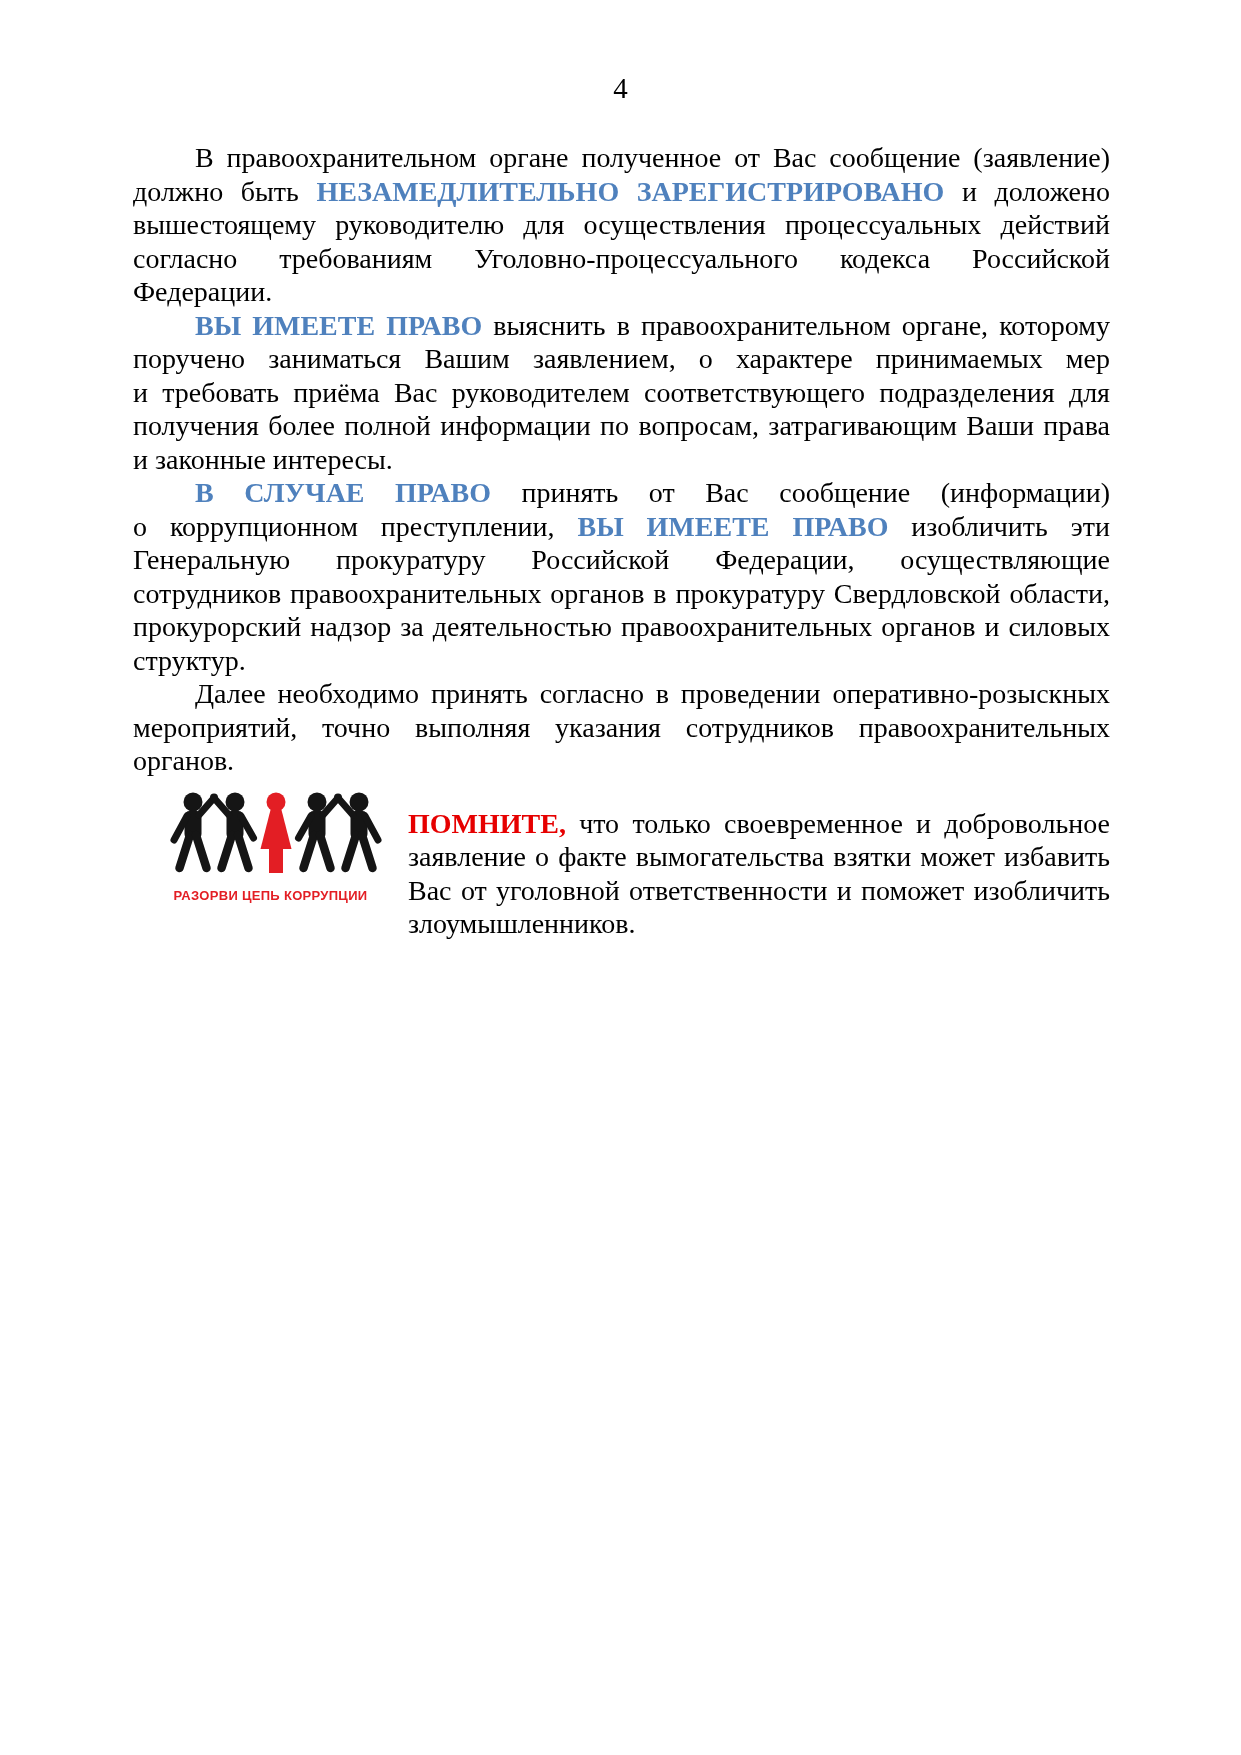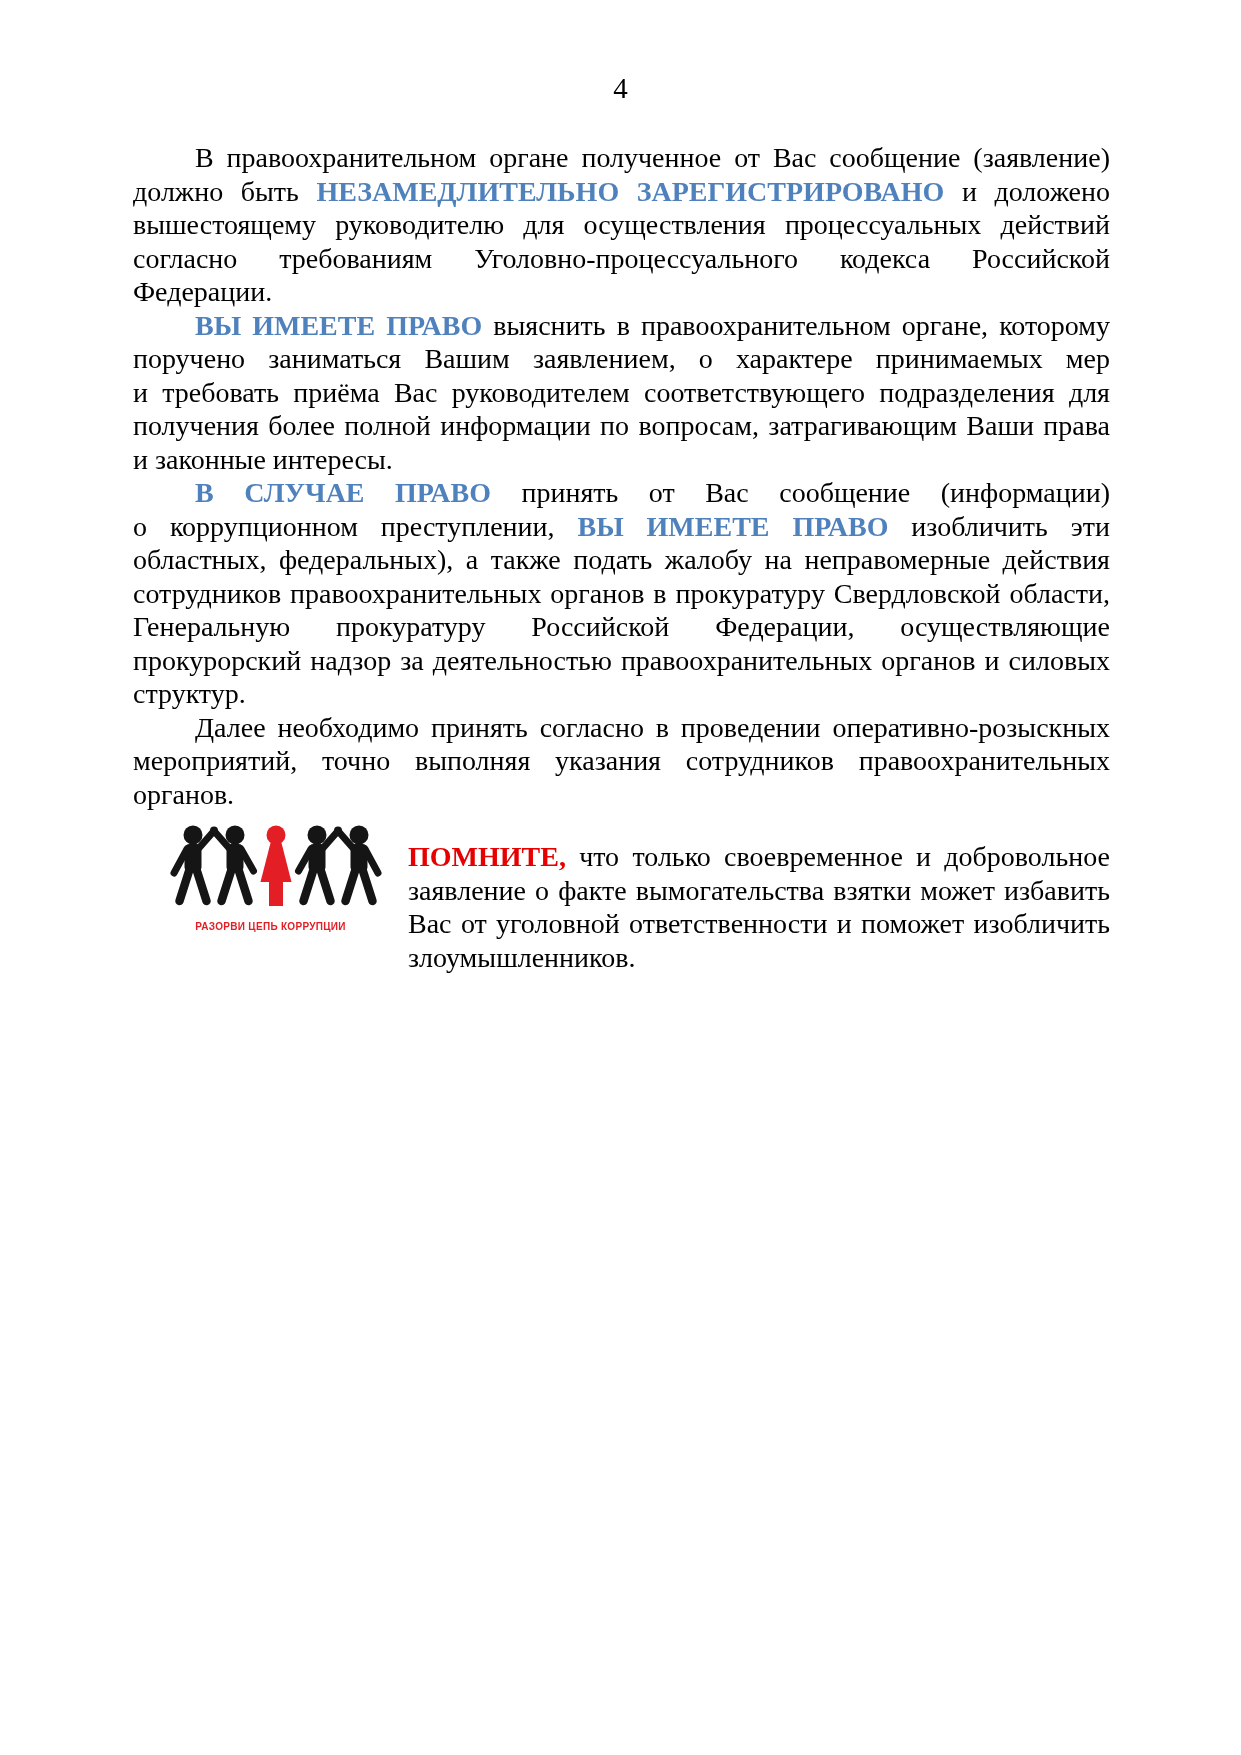--- a/index.html
+++ b/index.html
@@ -59,21 +59,21 @@
   }
   .fg-black{ fill:var(--figure-black); }
   .fg-red{ fill:var(--figure-red); }
   .limb{ stroke:var(--figure-black); stroke-linecap:round; fill:none; }
   .leg{ stroke-width:8.5; }
   .arm{ stroke-width:7; }
   .figure-caption{
     margin-top:5px;
     font-family:"Liberation Sans","DejaVu Sans",sans-serif;
     font-weight:bold;
-    font-size:10px;
+    font-size:13px;
     letter-spacing:0.3px;
     color:var(--caption-red);
     white-space:nowrap;
   }
   .remember-col{
     width:702px;
     margin-top:28px;
   }
 </style>
 </head>
@@ -97,23 +97,22 @@
       <div class="ln first"><span class="hl">ВЫ ИМЕЕТЕ ПРАВО</span> <span>выяснить в правоохранительном органе, которому</span></div>
       <div class="ln">поручено заниматься Вашим заявлением, о характере принимаемых мер</div>
       <div class="ln">и требовать приёма Вас руководителем соответствующего подразделения для</div>
       <div class="ln">получения более полной информации по вопросам, затрагивающим Ваши права</div>
       <div class="ln last">и законные интересы.</div>
     </div>
 
     <div class="para">
       <div class="ln first"><span class="hl">В СЛУЧАЕ ПРАВО</span> <span>принять от Вас сообщение (информации)</span></div>
       <div class="ln"><span>о коррупционном преступлении,</span> <span class="hl">ВЫ ИМЕЕТЕ ПРАВО</span> <span>изобличить эти</span></div>
-      <div class="ln">областных, федеральных), а также подать жалобу на неправомерные действия</div>
+      <div class="ln">Генеральную прокуратуру Российской Федерации, осуществляющие</div>
       <div class="ln">сотрудников правоохранительных органов в прокуратуру Свердловской области,</div>
-      <div class="ln">Генеральную прокуратуру Российской Федерации, осуществляющие</div>
       <div class="ln">прокурорский надзор за деятельностью правоохранительных органов и силовых</div>
       <div class="ln last">структур.</div>
     </div>
 
     <div class="para">
       <div class="ln first">Далее необходимо принять согласно в проведении оперативно-розыскных</div>
       <div class="ln">мероприятий, точно выполняя указания сотрудников правоохранительных</div>
       <div class="ln last">органов.</div>
     </div>
 

